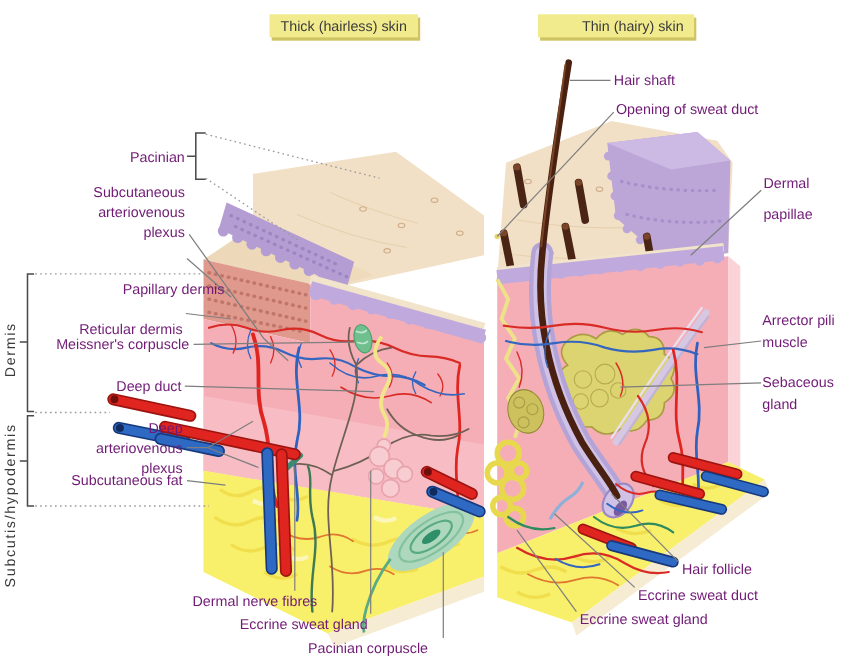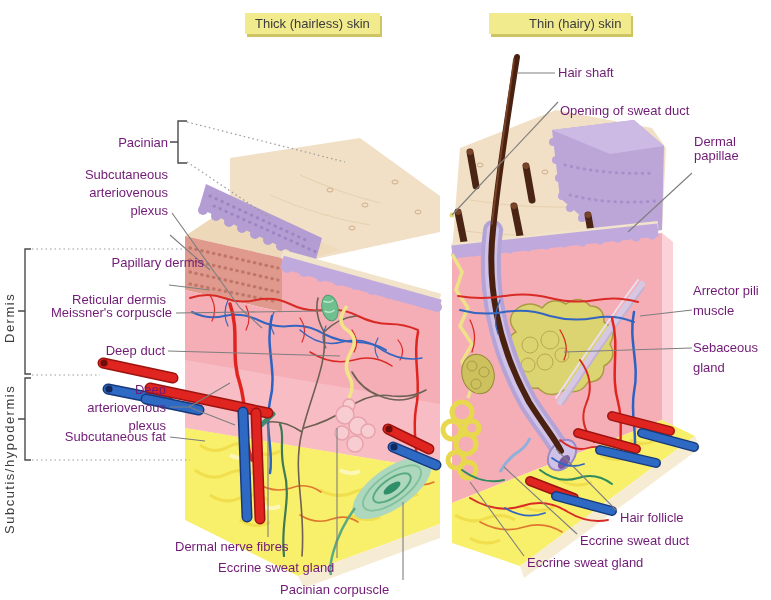--- a/index.html
+++ b/index.html
@@ -350,21 +350,21 @@
 <div class="lbl r" style="right:599px;top:304px;margin-left:32px;">Meissner's corpuscle</div>
 <div class="lbl r" style="right:606px;top:342px;">Deep duct</div>
 <div class="lbl r wrap" style="right:605px;top:381px;width:105px;">Deep arteriovenous plexus</div>
 <div class="lbl r" style="right:605px;top:428px;">Subcutaneous fat</div>
 
 <div class="lbl" style="left:175px;top:538px;">Dermal nerve fibres</div>
 <div class="lbl" style="left:218px;top:559px;">Eccrine sweat gland</div>
 <div class="lbl" style="left:280px;top:581px;">Pacinian corpuscle</div>
 
 <div class="lbl" style="left:558px;top:64px;">Hair shaft</div>
-<div class="lbl" style="left:560px;top:91px;margin-top:11px;">Opening of sweat duct</div>
-<div class="lbl wrap" style="left:694px;top:135px;width:65px;line-height:14px;">Dermal papillae</div>
+<div class="lbl" style="left:560px;top:91px;">Opening of sweat duct</div>
+<div class="lbl wrap" style="left:694px;top:153px;width:65px;line-height:28px;">Dermal papillae</div>
 <div class="lbl wrap" style="left:693px;top:281px;width:80px;line-height:20px;">Arrector pili muscle</div>
 <div class="lbl wrap" style="left:693px;top:338px;width:78px;line-height:20px;">Sebaceous gland</div>
 <div class="lbl" style="left:620px;top:509px;">Hair follicle</div>
 <div class="lbl" style="left:580px;top:532px;">Eccrine sweat duct</div>
 <div class="lbl" style="left:527px;top:554px;">Eccrine sweat gland</div>
 
 </div>
 
 </body></html>

